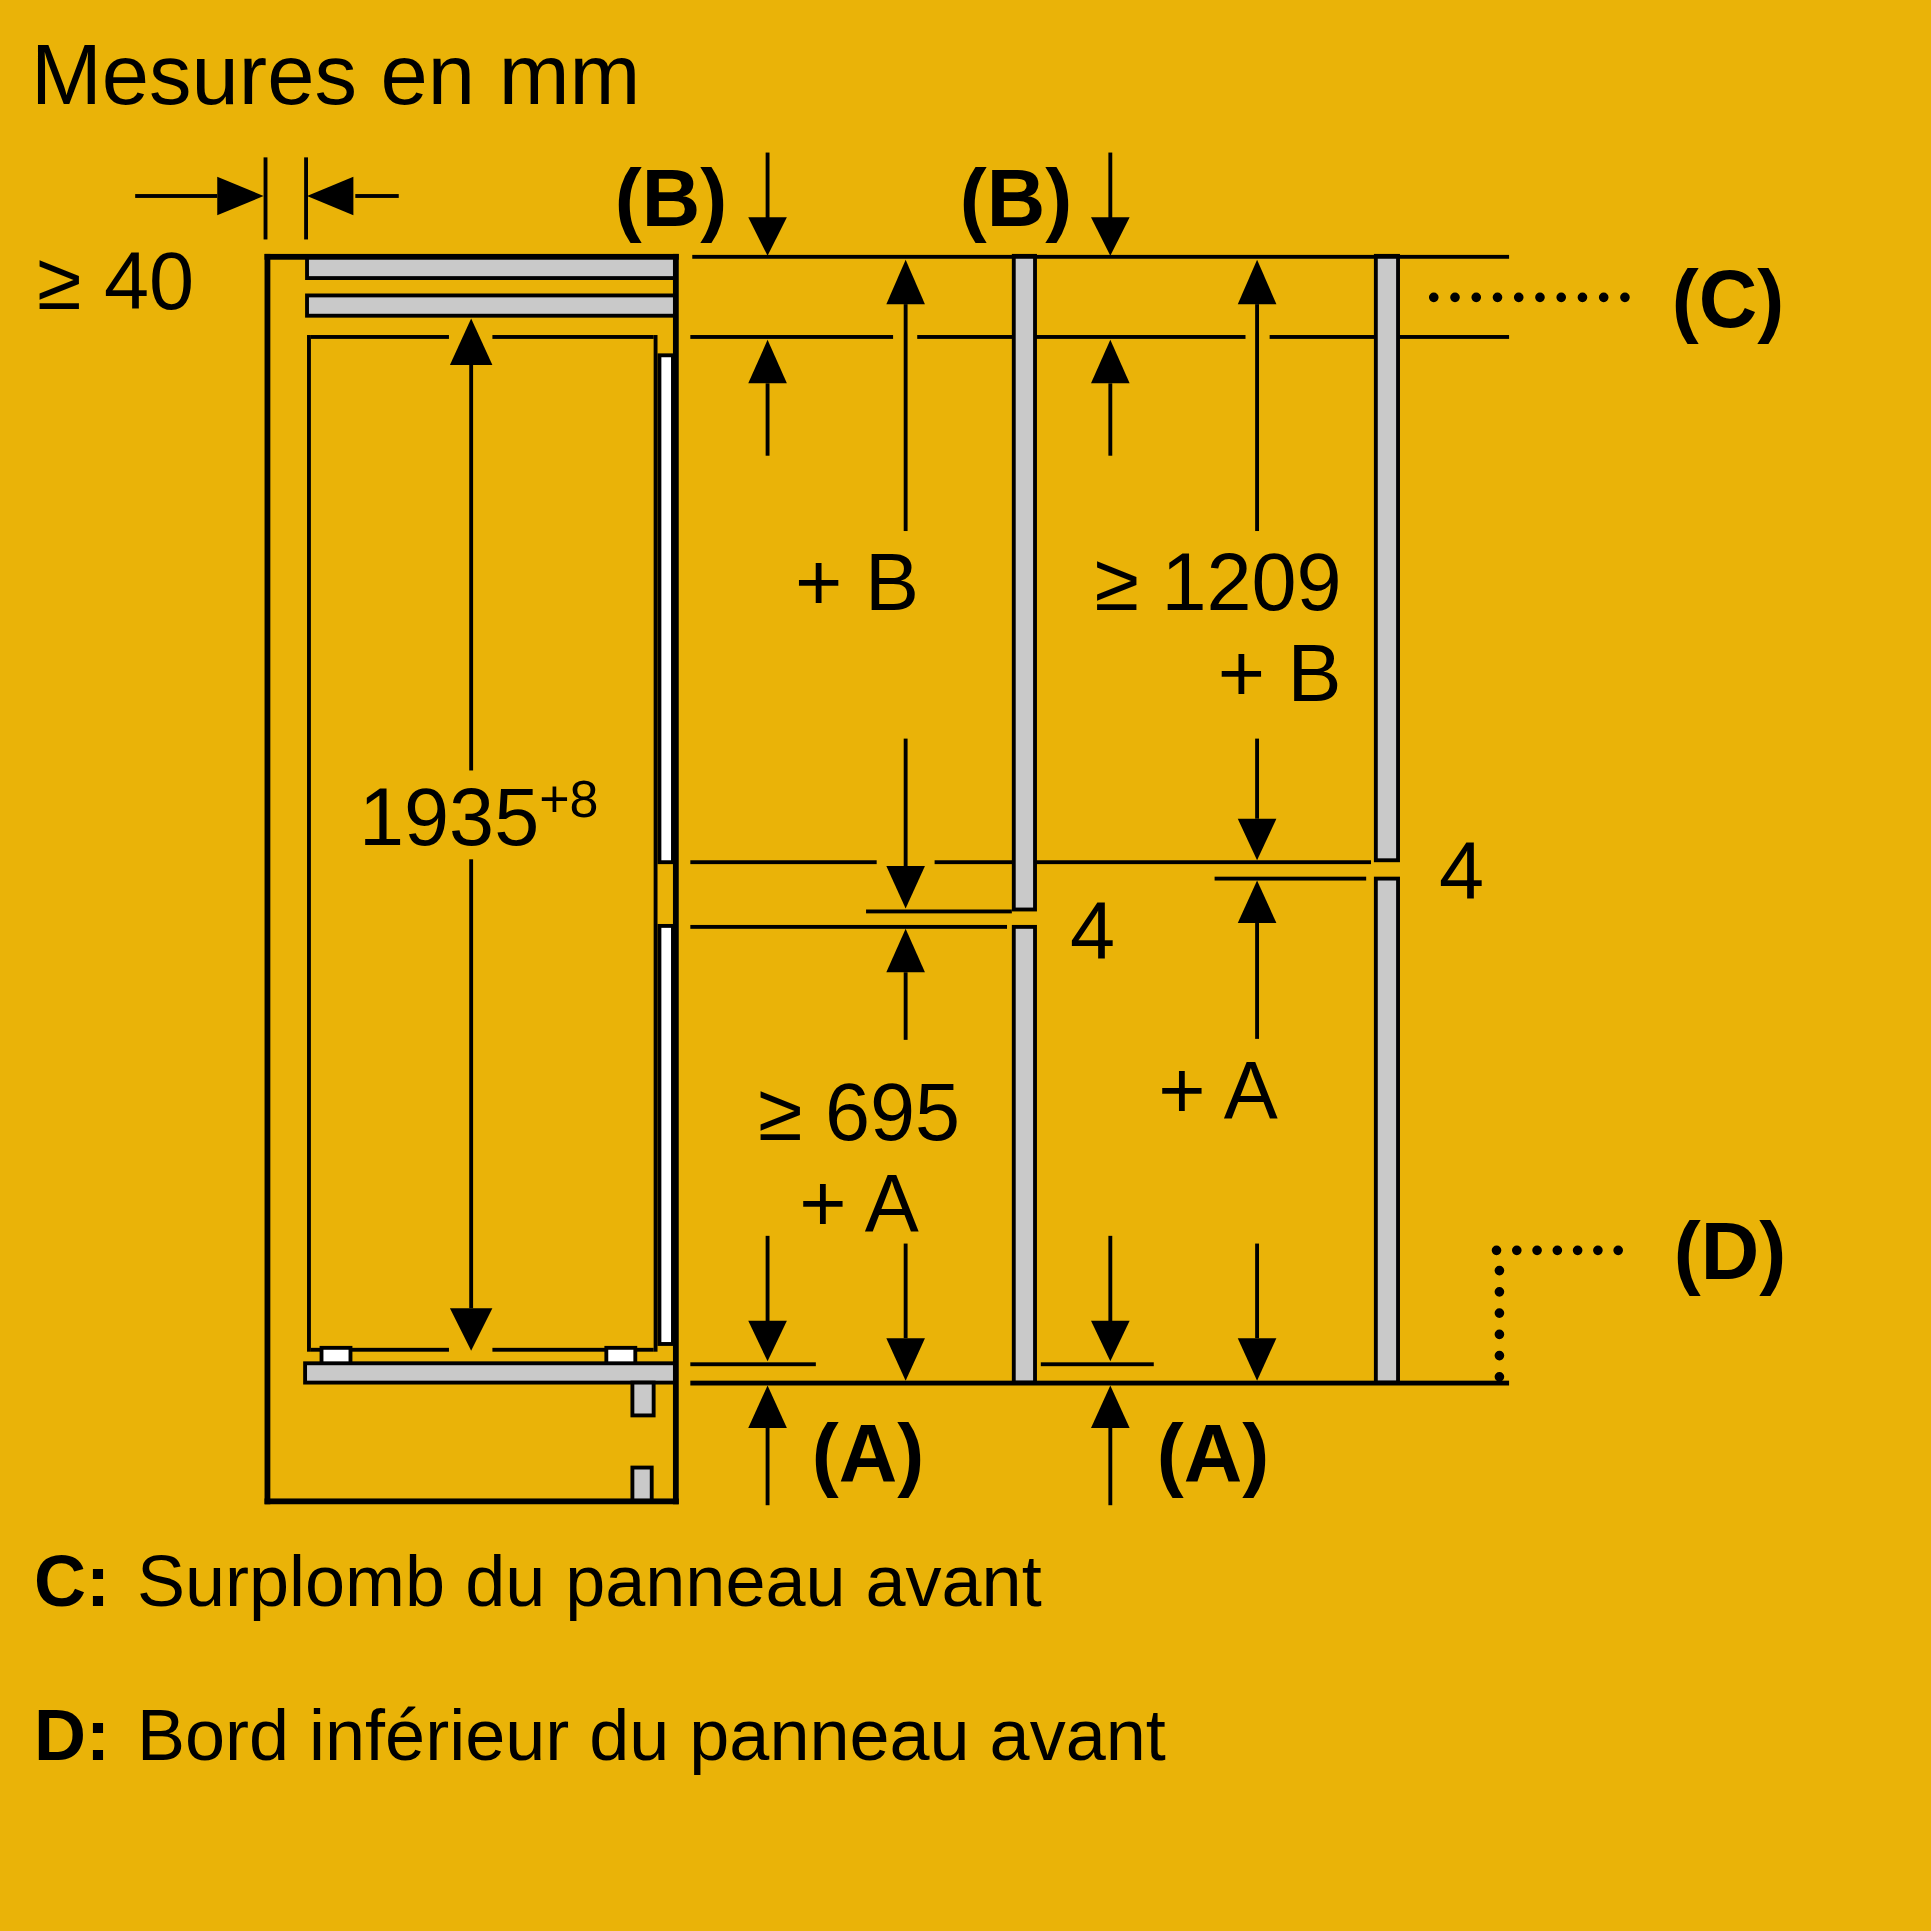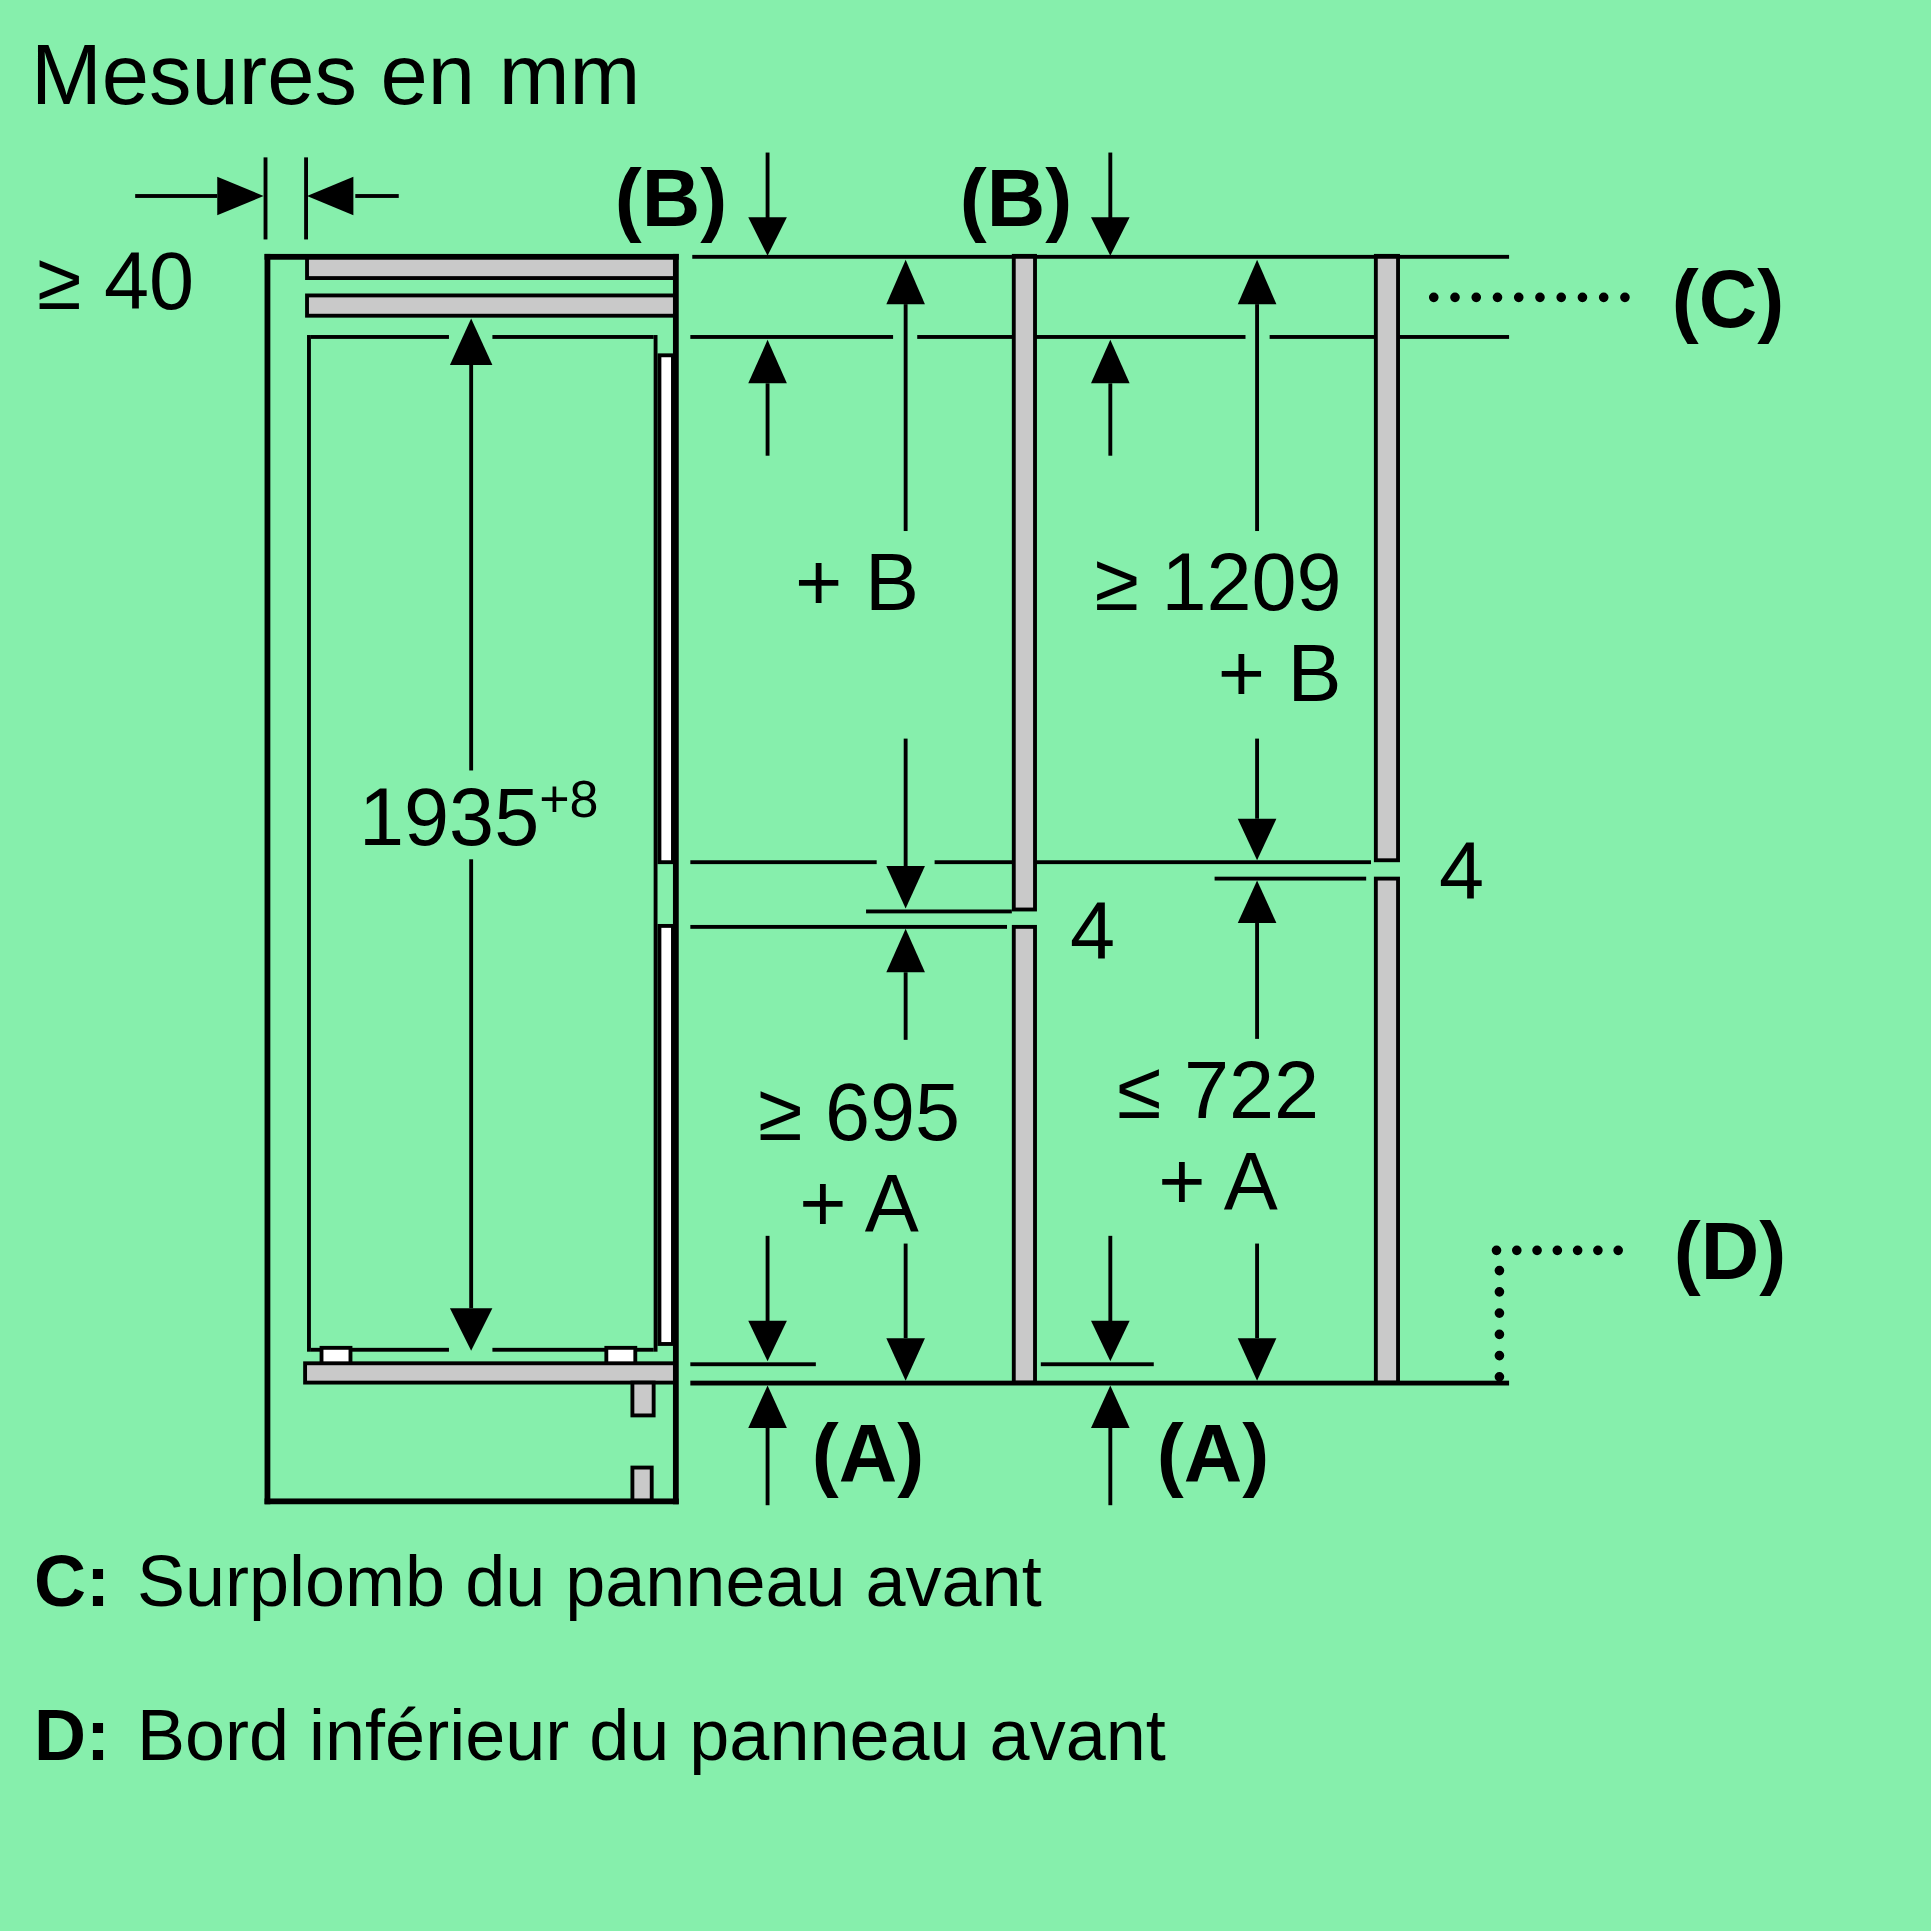--- a/index.html
+++ b/index.html
@@ -1,19 +1,19 @@
 <!DOCTYPE html>
 <html><head>
 <meta charset="utf-8">
 <style>
   html,body{margin:0;padding:0;background:#fff;}
   #stage{
     position:relative;
     width:1931px;height:1931px;
-    background:#86efac;
+    background:#eab308;
     font-family:"Liberation Sans", sans-serif;
     color:#000;
     overflow:hidden;
   }
   #drawing{position:absolute;left:0;top:0;}
   .t{position:absolute;white-space:nowrap;line-height:1.12;}
   .b{font-weight:bold;}
   .fs-title{font-size:85px;}
   .fs-dim{font-size:81px;}
   .fs-legend{font-size:72px;}
@@ -151,21 +151,20 @@
   <div class="t fs-dim ctr" style="left:1218px;top:537px;text-align:right;">
     <div>≥ 1209</div>
     <div>+ B</div>
   </div>
 
   <div class="t fs-dim ctr" style="left:859px;top:1045px;margin-top:22px;">
     <div>≥ 695</div>
     <div>+ A</div>
   </div>
   <div class="t fs-dim ctr" style="left:1218px;top:1045px;">
-    <div>≤ 722</div>
     <div>+ A</div>
   </div>
 
   <div class="t fs-dim" style="left:1070px;top:886px;">4</div>
   <div class="t fs-dim" style="left:1439px;top:826px;">4</div>
 
   <div class="t fs-dim" style="left:359px;top:772px;text-align:right;"><span>1935</span><sup class="tol">+8</sup></div>
 
   <div class="t fs-dim b ctr" style="left:868px;top:1408px;">(A)</div>
   <div class="t fs-dim b ctr" style="left:1213px;top:1408px;">(A)</div>

